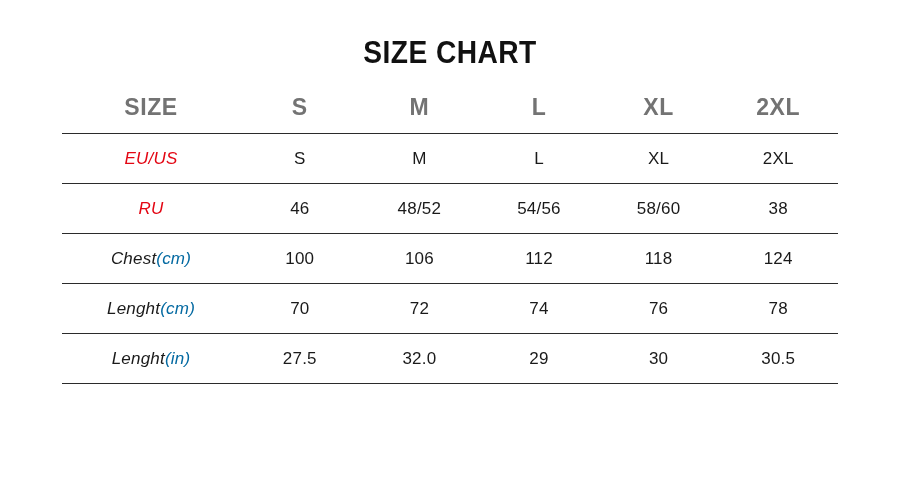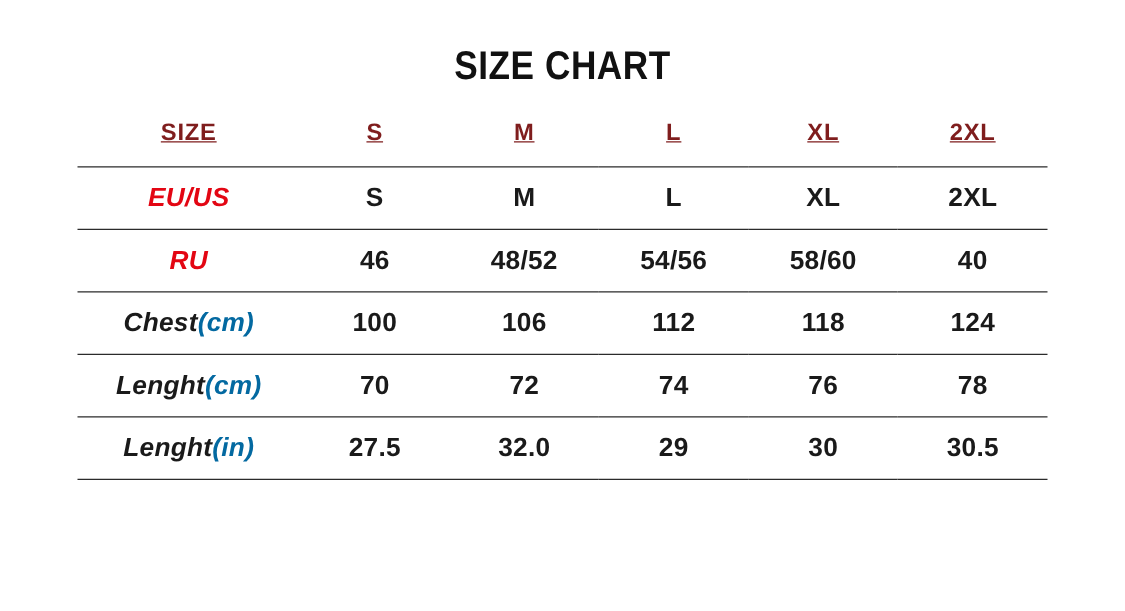--- a/index.html
+++ b/index.html
@@ -46,32 +46,31 @@
   }
 
   table.size-chart td,
   table.size-chart th {
     border: 0;
     border-bottom: 1.5px solid #2b2b2b;
     padding: 0;
     height: 49px;
     vertical-align: middle;
     text-align: center;
-    font-size: 21px;
-    font-weight: bold;
+    font-size: 17px;
+    font-weight: normal;
     color: #1a1a1a;
   }
 
   table.size-chart thead th {
-    font-size: 19px;
+    font-size: 23px;
     font-weight: bold;
     letter-spacing: 0.6px;
-    color: #7f1d1d;
+    color: #737373;
     height: 52px;
-    text-decoration: underline;
   }
 
   table.size-chart tr.last-row td {
     border-bottom: 1.5px solid #2b2b2b;
   }
 
   .col-label {
     width: 178px;
   }
 
@@ -126,21 +125,21 @@
           <td class="cell-value">XL</td>
           <td class="cell-value">2XL</td>
         </tr>
 
         <tr>
           <td class="row-label red">RU</td>
           <td class="cell-value">46</td>
           <td class="cell-value">48/52</td>
           <td class="cell-value">54/56</td>
           <td class="cell-value">58/60</td>
-          <td class="cell-value">40</td>
+          <td class="cell-value">38</td>
         </tr>
 
         <tr>
           <td class="row-label"><span>Chest</span><span class="unit-red">(cm)</span></td>
           <td class="cell-value">100</td>
           <td class="cell-value">106</td>
           <td class="cell-value">112</td>
           <td class="cell-value">118</td>
           <td class="cell-value">124</td>
         </tr>

